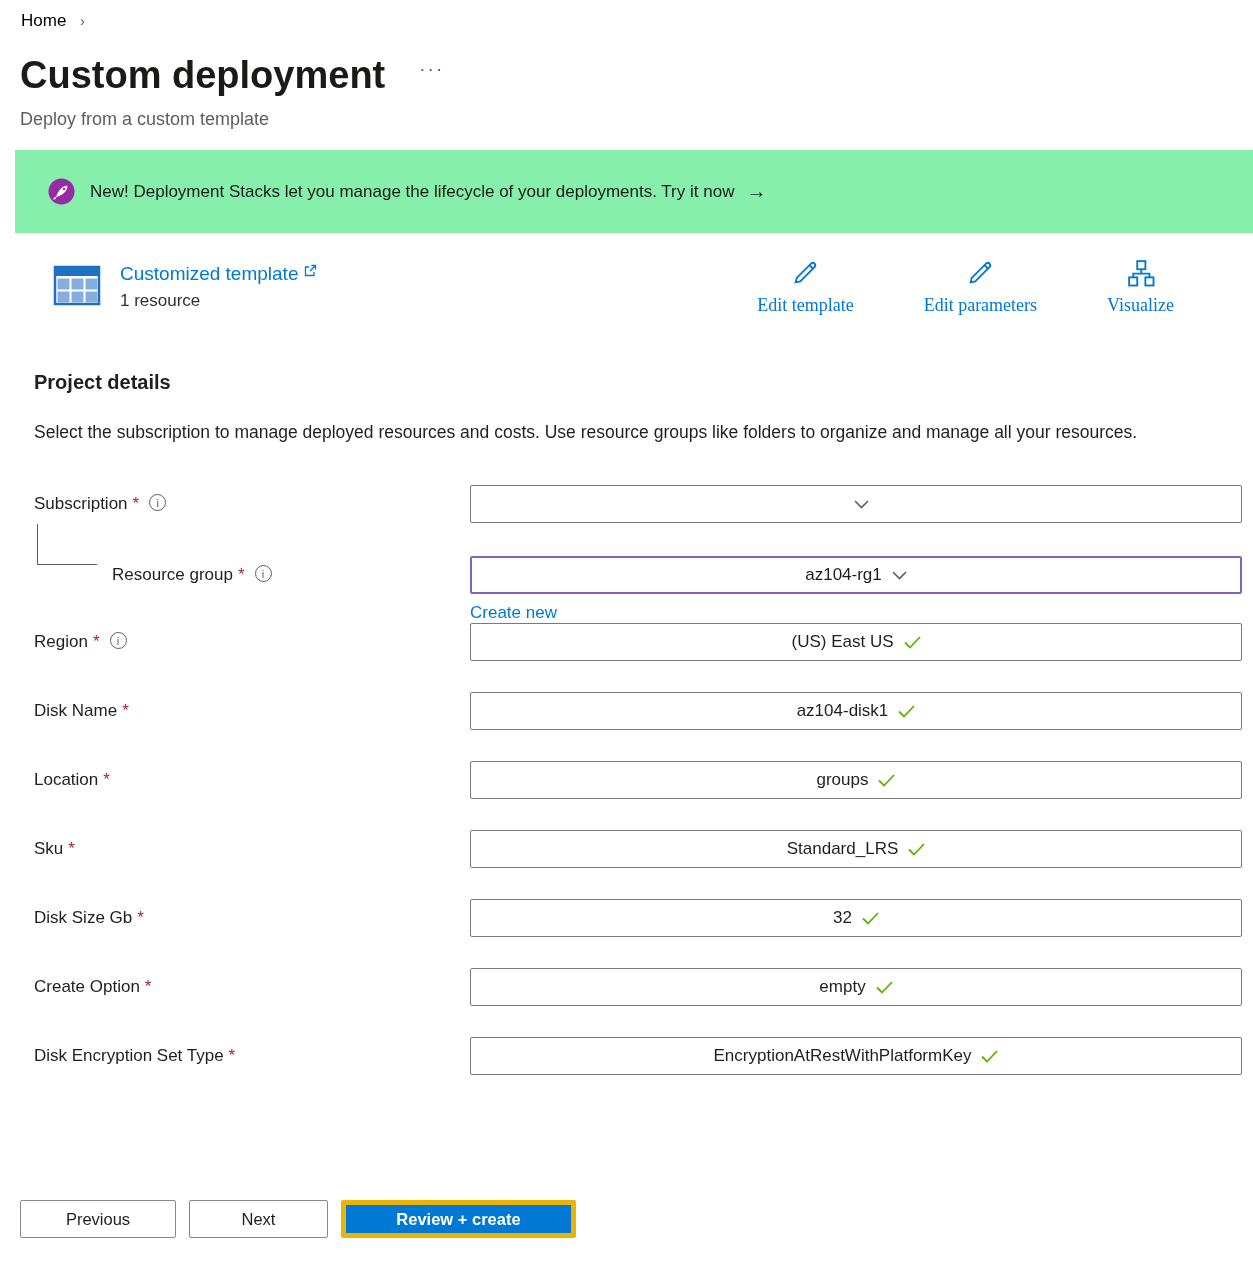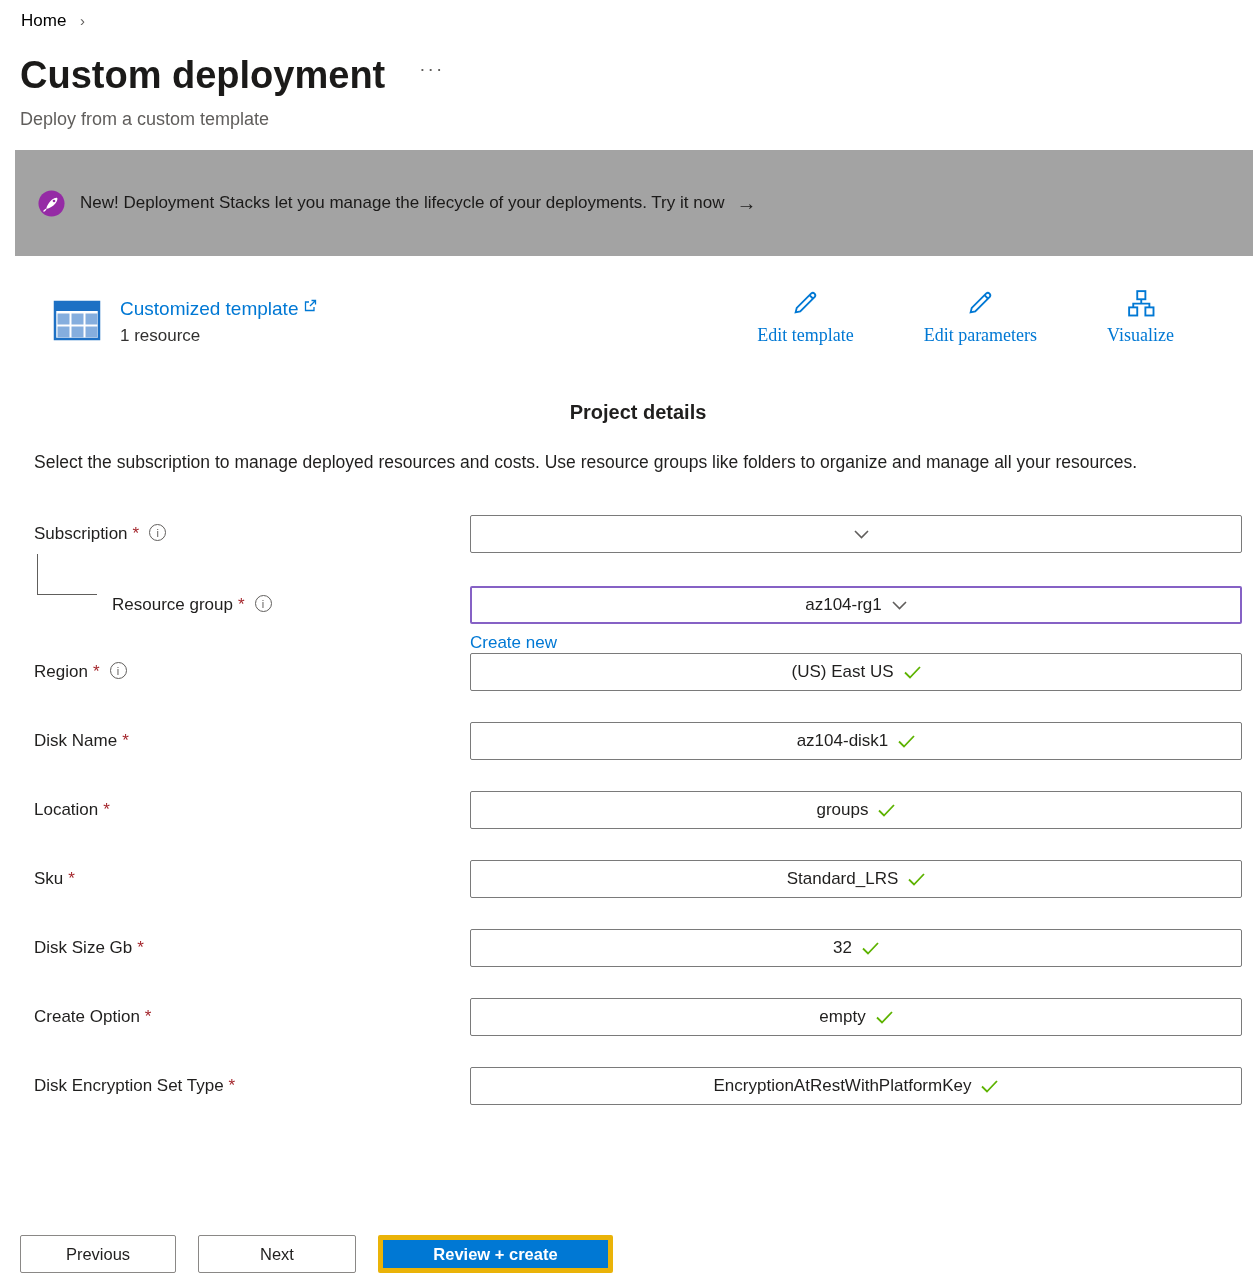--- a/index.html
+++ b/index.html
@@ -17,43 +17,43 @@
   .crumb-sep { color: #605e5c; margin-left: 9px; font-size: 15px; }
 
   
   .title-row { display: flex; align-items: flex-start; margin: 20px 0 0 20px; height: 46px; }
   h1 { font-size: 38px; font-weight: 700; line-height: 46px; color: #1b1a19; }
   .more-btn { color: #605e5c; font-size: 19px; letter-spacing: 2px; margin: 6px 0 0 34px; cursor: pointer; }
   .subtitle { margin: 10px 0 0 20px; font-size: 18px; line-height: 22px; color: #605e5c; }
 
   
   .banner {
-    margin: 20px 0 0 15px; height: 106px; background: #a3a3a3;
-    display: flex; align-items: center; padding-left: 23px; cursor: pointer;
+    margin: 20px 0 0 15px; height: 83px; background: #86efac;
+    display: flex; align-items: center; padding-left: 33px; cursor: pointer;
   }
   .rocket { width: 27px; height: 27px; flex: 0 0 auto; display: inline-flex; }
   .banner-text { margin-left: 15px; font-size: 17px; color: #1b1a19; }
   .banner-arrow { margin-left: 12px; font-size: 20px; color: #201f1e; }
 
   
-  .template-row { display: flex; justify-content: space-between; align-items: flex-end; margin: 32px 79px 0 53px; }
+  .template-row { display: flex; justify-content: space-between; align-items: center; margin: 25px 79px 0 53px; }
   .template-info { display: flex; align-items: flex-start; }
   .tpl-icon { width: 48px; height: 44px; display: inline-flex; }
   .tpl-text { margin-left: 19px; }
   .tpl-link { color: #0078d4; font-size: 19px; text-decoration: none; display: inline-flex; align-items: flex-start; gap: 5px; cursor: pointer; }
   .ext-icon { display: inline-flex; margin-top: 1px; }
   .tpl-count { font-size: 17px; color: #323130; margin-top: 6px; }
   .template-actions { display: flex; gap: 70px; }
   .tpl-action { display: flex; flex-direction: column; align-items: center; gap: 7px; cursor: pointer; font-family: Liberation Serif, serif; }
   .action-icon { width: 30px; height: 30px; display: inline-flex; }
   .action-label { color: #0078d4; font-size: 18px; white-space: nowrap; }
 
   
   .content { padding: 0 11px 0 34px; }
-  .section-heading { font-size: 20px; font-weight: 700; color: #201f1e; margin-top: 53px; line-height: 26px; text-align: center; }
+  .section-heading { font-size: 20px; font-weight: 700; color: #201f1e; margin-top: 53px; line-height: 26px; }
   .section-desc { margin-top: 22px; font-size: 17.5px; line-height: 31px; color: #201f1e; max-width: 1150px; }
 
   .form-row { display: flex; align-items: center; }
   .field-label { width: 436px; font-size: 17px; color: #201f1e; display: flex; flex: 0 0 auto; }
   .req { color: #a4262c; margin-left: 5px; font-size: 17px; }
   .info-icon {
     width: 17px; height: 17px; border: 1px solid #605e5c; border-radius: 50%;
     display: inline-flex; align-items: center; justify-content: center;
     font-size: 11px; color: #605e5c; margin-left: 10px; cursor: pointer; flex: 0 0 auto;
   }
@@ -75,26 +75,26 @@
   .create-new { margin: 8px 0 0 436px; font-size: 17px; line-height: 21px; }
   .create-new a { color: #0078d4; text-decoration: none; cursor: pointer; }
 
   .instance-heading { margin-top: 49px; }
   .instance-row { margin-bottom: 31px; }
   .instance-row:first-of-type { margin-top: 29px; }
 
   
   .footer {
     position: absolute; left: 0; right: 0; bottom: 0; height: 80px; background: #fff;
-    display: flex; align-items: flex-end; padding: 0 0 7px 20px; gap: 22px;
+    display: flex; align-items: flex-start; padding: 0 0 7px 20px; gap: 13px;
   }
   .btn { height: 38px; border-radius: 2px; font-size: 16.5px; font-family: "Liberation Sans", sans-serif; cursor: pointer; }
   .btn.secondary { background: #fff; border: 1px solid #8a8886; color: #201f1e; }
   .btn.prev { width: 156px; }
-  .btn.next { width: 158px; }
+  .btn.next { width: 139px; }
   .btn.primary { background: #0078d4; border: 5px solid #eab308; color: #fff; width: 235px; font-weight: 600; }
 </style>
 </head>
 <body>
 
 <div class="page">
 
   <div class="breadcrumb">
     <a href="#" class="crumb-link">Home</a>
     <span class="crumb-sep">›</span>

